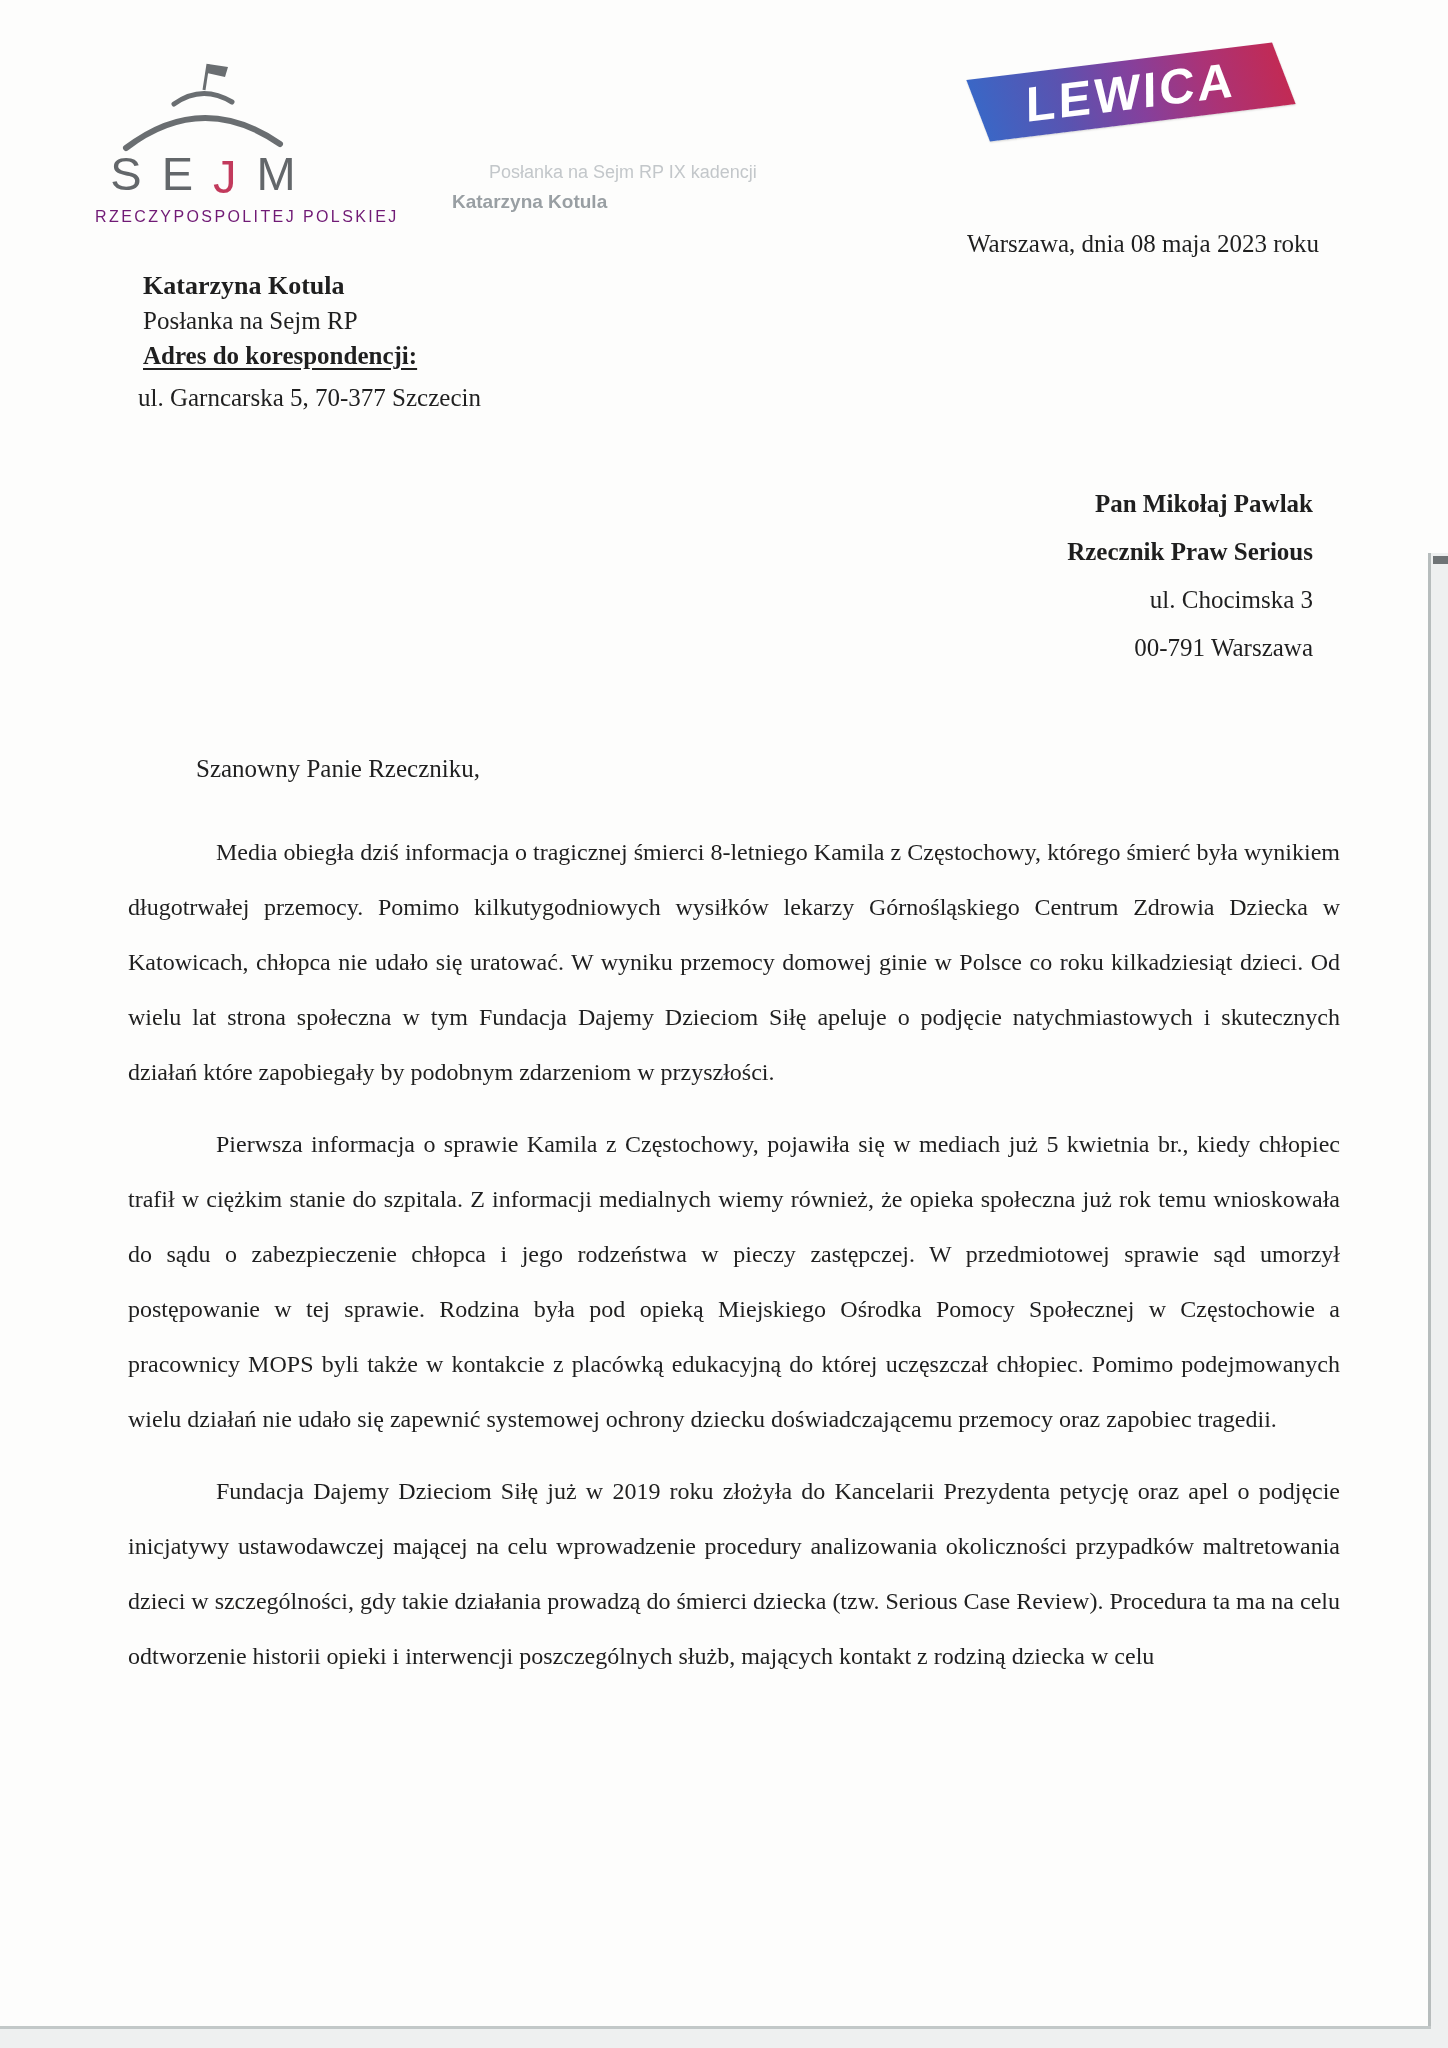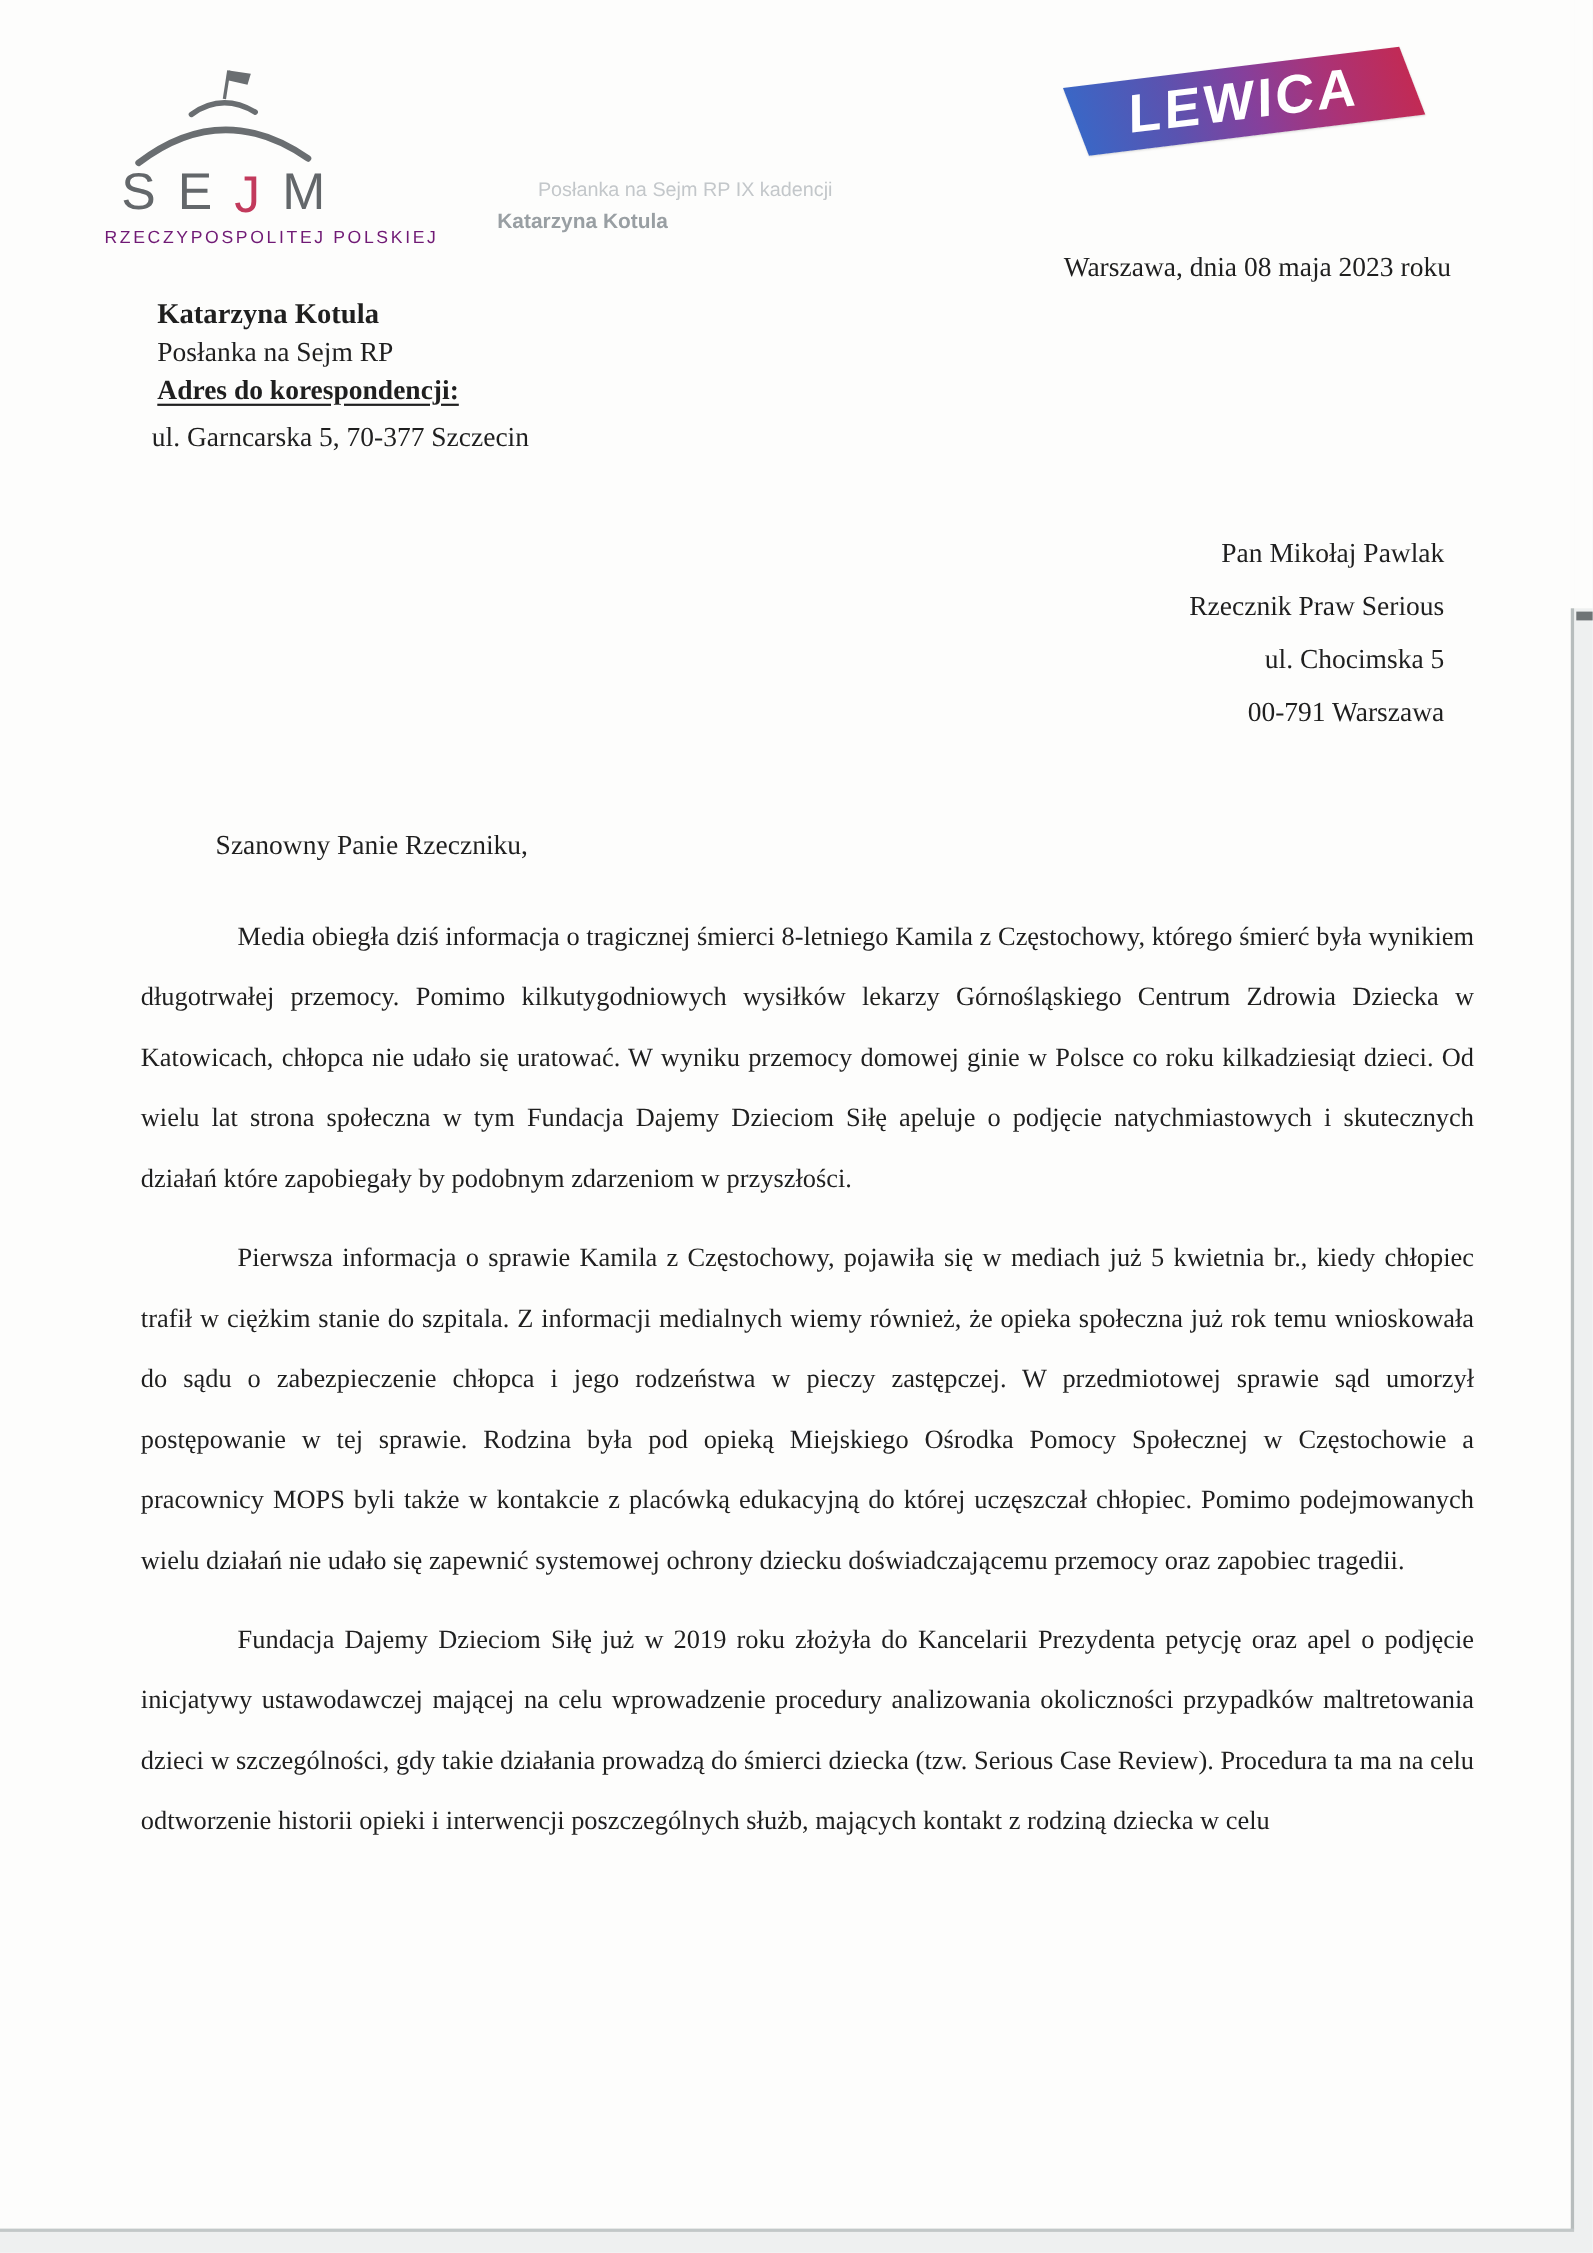--- a/index.html
+++ b/index.html
@@ -56,21 +56,21 @@
   .date-line{position:absolute;top:230px;right:129px;font-size:25px;}
   .sender{position:absolute;left:143px;top:268px;font-size:25px;line-height:35px;}
   .sender .name{font-weight:700;font-size:26px;}
   .sender .addr-label{text-decoration:underline;text-underline-offset:4px;font-weight:bold;}
   .sender-street{position:absolute;left:138px;top:384px;font-size:25px;text-align:right;}
 
   .recipient{
     position:absolute;top:480px;right:135px;
     text-align:right;font-size:25px;line-height:48px;
   }
-  .recipient .b{font-weight:400;}
+  .recipient .b{font-weight:700;}
 
   
   .salutation{position:absolute;left:196px;top:755px;font-size:25px;}
   .body-text{
     position:absolute;left:127px;top:825px;width:1213px;
     font-size:24px;line-height:55px;text-align:justify;
   }
   .body-text p{margin:0 0 17px 1px;text-indent:88px;}
 </style>
 </head>
@@ -116,21 +116,21 @@
   <div class="sender">
     <div class="name">Katarzyna Kotula</div>
     <div>Posłanka na Sejm RP</div>
     <div class="addr-label">Adres do korespondencji:</div>
   </div>
   <div class="sender-street">ul. Garncarska 5, 70-377 Szczecin</div>
 
   <div class="recipient">
     <div class="b">Pan Mikołaj Pawlak</div>
     <div class="b">Rzecznik Praw Serious</div>
-    <div>ul. Chocimska 5</div>
+    <div>ul. Chocimska 3</div>
     <div>00-791 Warszawa</div>
   </div>
 
   <div class="salutation">Szanowny Panie Rzeczniku,</div>
 
   <div class="body-text">
     <p>Media obiegła dziś informacja o tragicznej śmierci 8-letniego Kamila z Częstochowy, którego śmierć była wynikiem długotrwałej przemocy. Pomimo kilkutygodniowych wysiłków lekarzy Górnośląskiego Centrum Zdrowia Dziecka w Katowicach, chłopca nie udało się uratować. W wyniku przemocy domowej ginie w Polsce co roku kilkadziesiąt dzieci. Od wielu lat strona społeczna w tym Fundacja Dajemy Dzieciom Siłę apeluje o podjęcie natychmiastowych i skutecznych działań które zapobiegały by podobnym zdarzeniom w przyszłości.</p>
     <p>Pierwsza informacja o sprawie Kamila z Częstochowy, pojawiła się w mediach już 5 kwietnia br., kiedy chłopiec trafił w ciężkim stanie do szpitala. Z informacji medialnych wiemy również, że opieka społeczna już rok temu wnioskowała do sądu o zabezpieczenie chłopca i jego rodzeństwa w pieczy zastępczej. W przedmiotowej sprawie sąd umorzył postępowanie w tej sprawie. Rodzina była pod opieką Miejskiego Ośrodka Pomocy Społecznej w Częstochowie a pracownicy MOPS byli także w kontakcie z placówką edukacyjną do której uczęszczał chłopiec. Pomimo podejmowanych wielu działań nie udało się zapewnić systemowej ochrony dziecku doświadczającemu przemocy oraz zapobiec tragedii.</p>
     <p>Fundacja Dajemy Dzieciom Siłę już w 2019 roku złożyła do Kancelarii Prezydenta petycję oraz apel o podjęcie inicjatywy ustawodawczej mającej na celu wprowadzenie procedury analizowania okoliczności przypadków maltretowania dzieci w szczególności, gdy takie działania prowadzą do śmierci dziecka (tzw. Serious Case Review). Procedura ta ma na celu odtworzenie historii opieki i interwencji poszczególnych służb, mających kontakt z rodziną dziecka w celu</p>
   </div>

